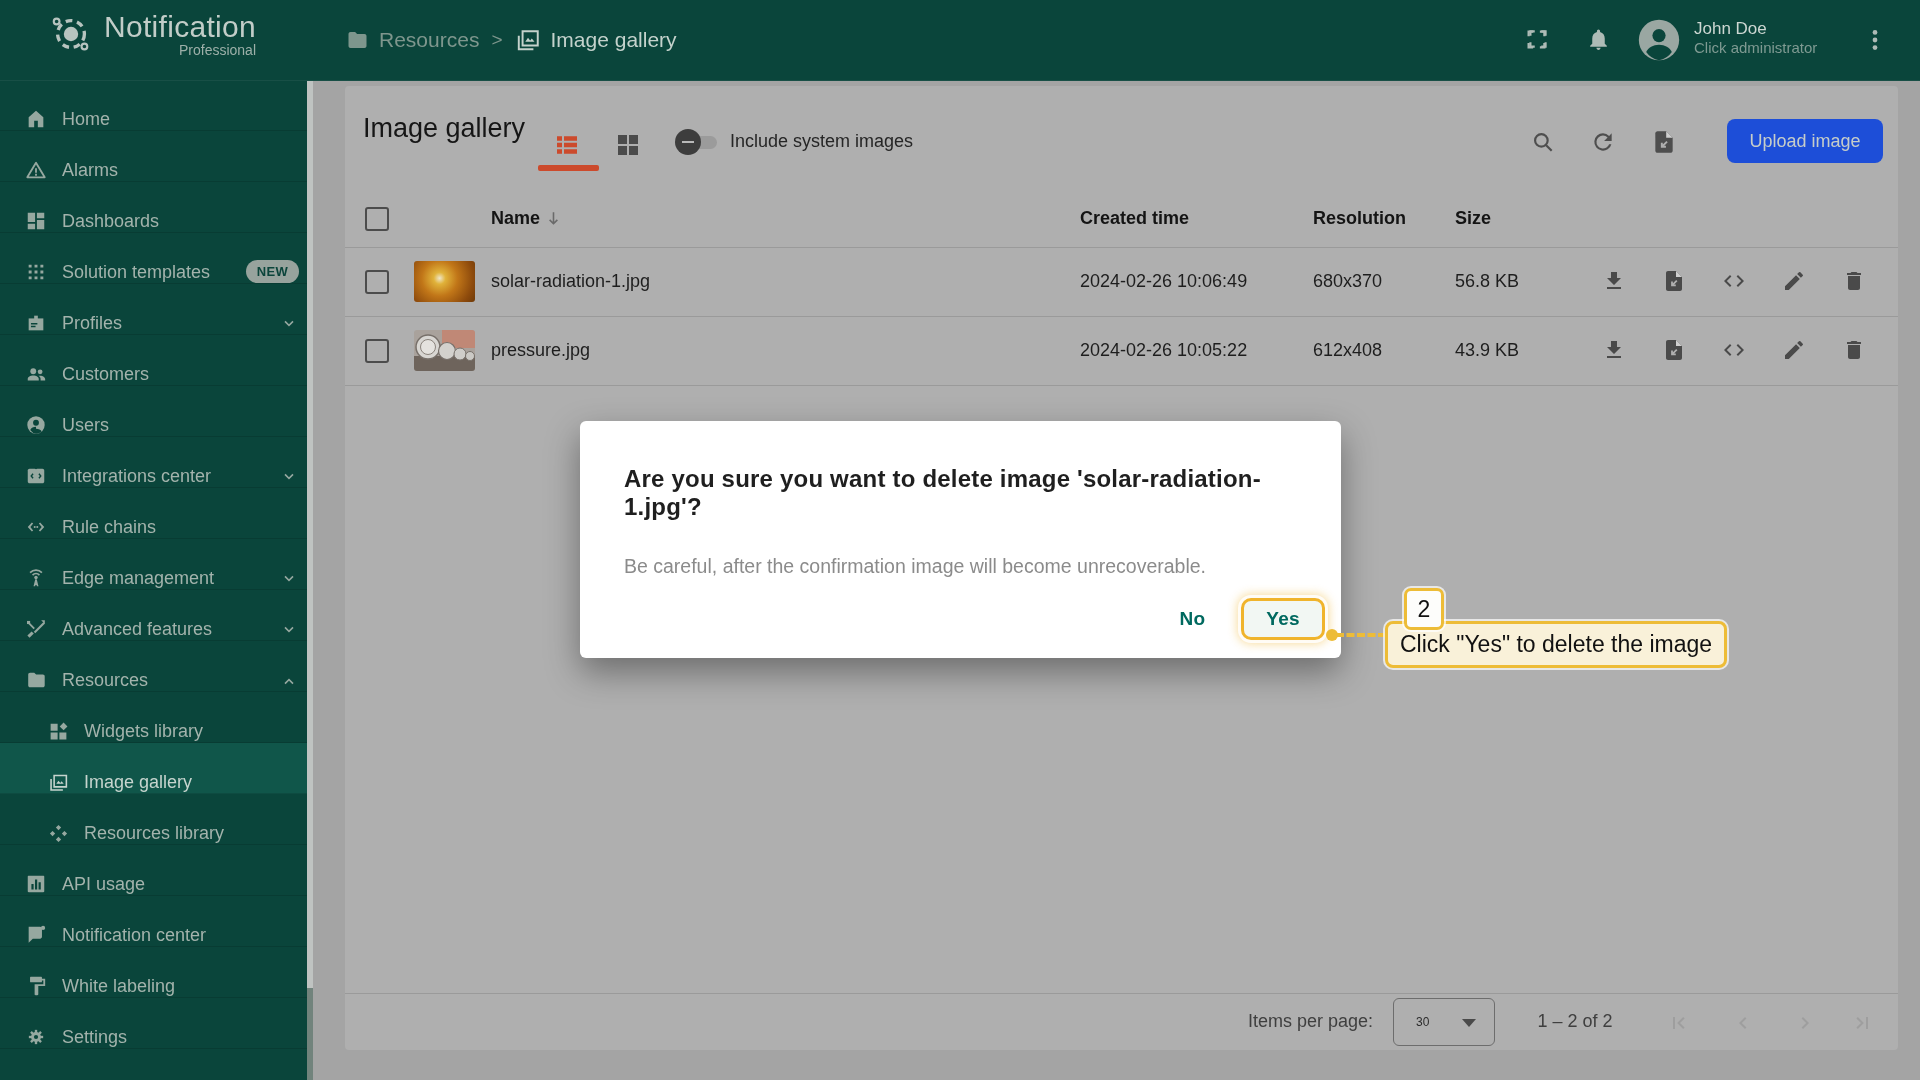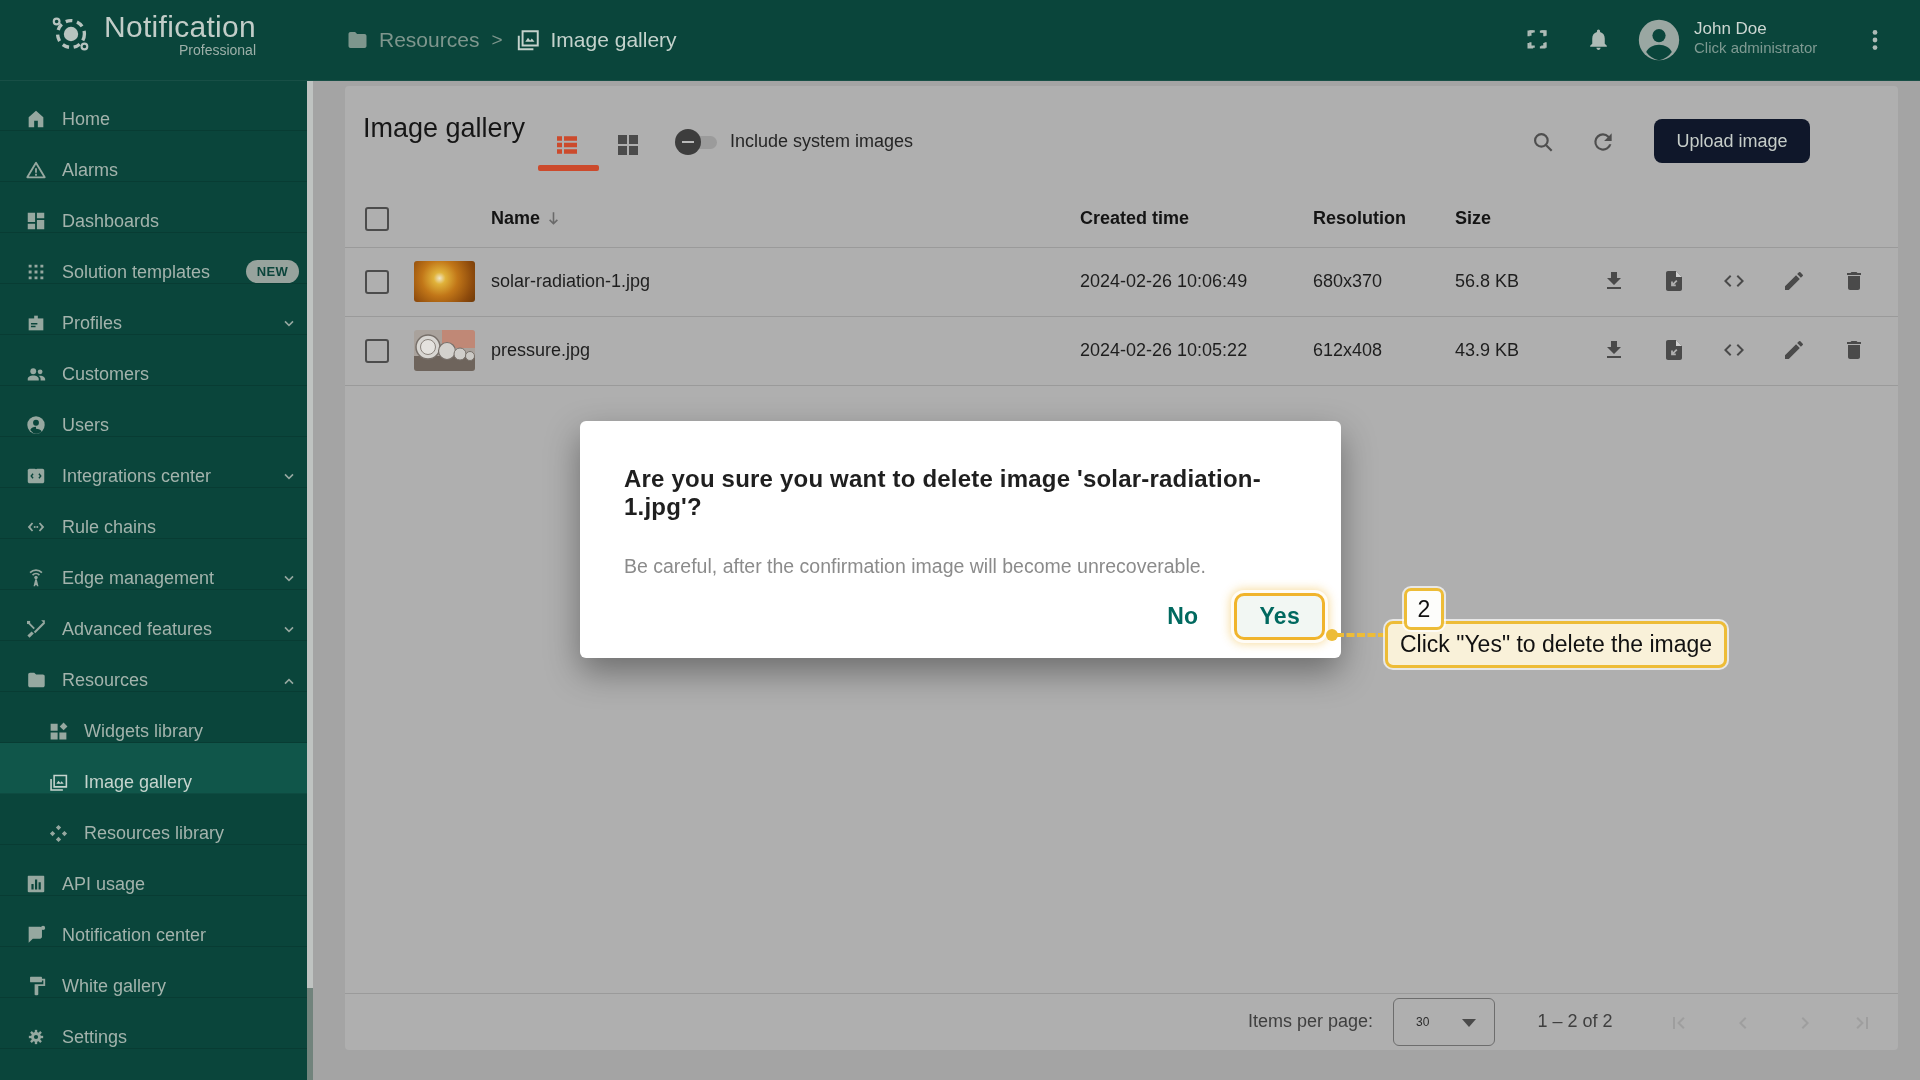--- a/index.html
+++ b/index.html
@@ -49,21 +49,21 @@
   .page-title{position:absolute;left:18px;top:27px;font-size:27px;font-weight:500;color:#161616;}
   .view-btn{position:absolute;top:44px;width:30px;height:30px;cursor:pointer;}
   .tab-underline{position:absolute;left:193px;top:79px;width:61px;height:6px;background:#cc4a2c;border-radius:2px;}
   .switch{position:absolute;left:330px;top:42px;width:44px;height:28px;cursor:pointer;}
   .switch .track{position:absolute;left:10px;top:8px;width:32px;height:13px;background:#9b9b9b;border-radius:7px;}
   .switch .knob{position:absolute;left:0;top:1px;width:26px;height:26px;border-radius:50%;background:#3d3d3d;
                 display:flex;align-items:center;justify-content:center;}
   .switch .knob::after{content:"";width:12px;height:2.5px;background:#b9b9b9;}
   .switch-label{position:absolute;left:385px;top:45px;font-size:18px;color:#262626;}
   .tool-icon{position:absolute;top:43px;color:#4e4e4e;cursor:pointer;}
-  .upload-btn{position:absolute;left:1309px;top:33px;width:156px;height:44px;background:#0f172a;
+  .upload-btn{position:absolute;left:1382px;top:33px;width:156px;height:44px;background:#1d4ed8;
               border:none;border-radius:8px;color:#c6cdc9;font-size:18px;font-family:inherit;cursor:pointer;}
 
   
   .thead{position:absolute;left:0;top:104px;width:100%;height:57px;border-bottom:1px solid #9a9a9a;}
   .th{position:absolute;top:18px;font-size:18px;font-weight:bold;color:#141414;display:flex;align-items:center;gap:4px;}
   .trow{position:absolute;left:0;width:100%;height:69px;border-bottom:1px solid #9a9a9a;}
   .row1{top:161px;} .row2{top:230px;}
   .cell{position:absolute;top:0;height:69px;display:flex;align-items:center;font-size:18px;color:#1e1e1e;}
   .cbx{position:absolute;left:20px;width:20px;height:20px;border:2px solid #4c4c4c;border-radius:3px;cursor:pointer;}
   .thead .cbx{top:17px;} .trow .cbx{top:23px;}
@@ -87,21 +87,21 @@
   .pg-btn{position:absolute;top:16px;width:24px;height:24px;color:#9e9e9e;background:none;border:none;cursor:default;}
   .pg-1{left:1316px;} .pg-2{left:1380px;} .pg-3{left:1442px;} .pg-4{left:1499px;}
 
   
   .dialog{position:absolute;left:580px;top:421px;width:761px;height:237px;background:#ffffff;
           border-radius:6px;box-shadow:0 14px 34px rgba(0,0,0,0.38);z-index:20;box-sizing:border-box;
           padding:0 44px;}
   .dialog-title{margin:0;padding-top:44px;font-size:24px;font-weight:bold;color:#1f1f1f;letter-spacing:.2px;}
   .dialog-message{margin:0;padding-top:34px;font-size:19.5px;color:#8b8b8b;}
   .dialog-actions{position:absolute;right:8px;bottom:18px;display:flex;align-items:center;gap:18px;}
-  .dlg-btn{background:none;border:none;font-family:inherit;font-size:23px;font-weight:bold;
+  .dlg-btn{background:none;border:none;font-family:inherit;font-size:19px;font-weight:bold;
            color:#00695f;cursor:pointer;padding:10px 18px;letter-spacing:.3px;}
   .yes-wrap{border:3.5px solid #f0b42c;border-radius:10px;background:#f2f7f3;
             box-shadow:0 0 0 3px rgba(255,255,255,0.85),0 0 10px 4px rgba(240,180,44,0.45);margin-right:8px;}
   .yes-wrap .dlg-btn{padding:7px 22px;}
 
   
   .anno-connector{position:absolute;left:1336px;top:633px;width:50px;border-top:4px dashed #edbc37;z-index:22;}
   .anno-dot{position:absolute;left:1326px;top:629px;width:12px;height:12px;border-radius:50%;background:#edbc37;z-index:22;}
   .anno-callout{position:absolute;left:1385px;top:621px;height:41px;line-height:41px;padding:0 12px;
                 background:#f9f1d9;border:3px solid #edbc37;border-radius:8px;font-size:23px;color:#111;
@@ -374,21 +374,21 @@
         </svg>
       </span>
     <span class="nav-label">Notification center</span>
   </div>
   <div class="nav-item">
     <span class="ico">
         <svg width="22" height="22" viewBox="0 0 24 24" fill="currentColor">
           <path d="M18.5 4V3c0-.55-.45-1-1-1h-11c-.55 0-1 .45-1 1v4c0 .55.45 1 1 1h11c.55 0 1-.45 1-1V6H20v4h-9.5v11c0 .55.45 1 1 1h2c.55 0 1-.45 1-1v-9H22V4z"></path>
         </svg>
       </span>
-    <span class="nav-label">White gallery</span>
+    <span class="nav-label">White labeling</span>
   </div>
   <div class="nav-item">
     <span class="ico">
         <svg width="22" height="22" viewBox="0 0 24 24" fill="currentColor">
           <rect x="10.7" y="4.2" width="2.6" height="15.6"></rect>
           <rect x="4.2" y="10.7" width="15.6" height="2.6"></rect>
           <rect x="10.7" y="4.2" width="2.6" height="15.6" transform="rotate(45 12 12)"></rect>
           <rect x="4.2" y="10.7" width="15.6" height="2.6" transform="rotate(45 12 12)"></rect>
           <circle cx="12" cy="12" r="5.4"></circle>
           <circle cx="12" cy="12" r="2.3" fill="#0a453b"></circle>

